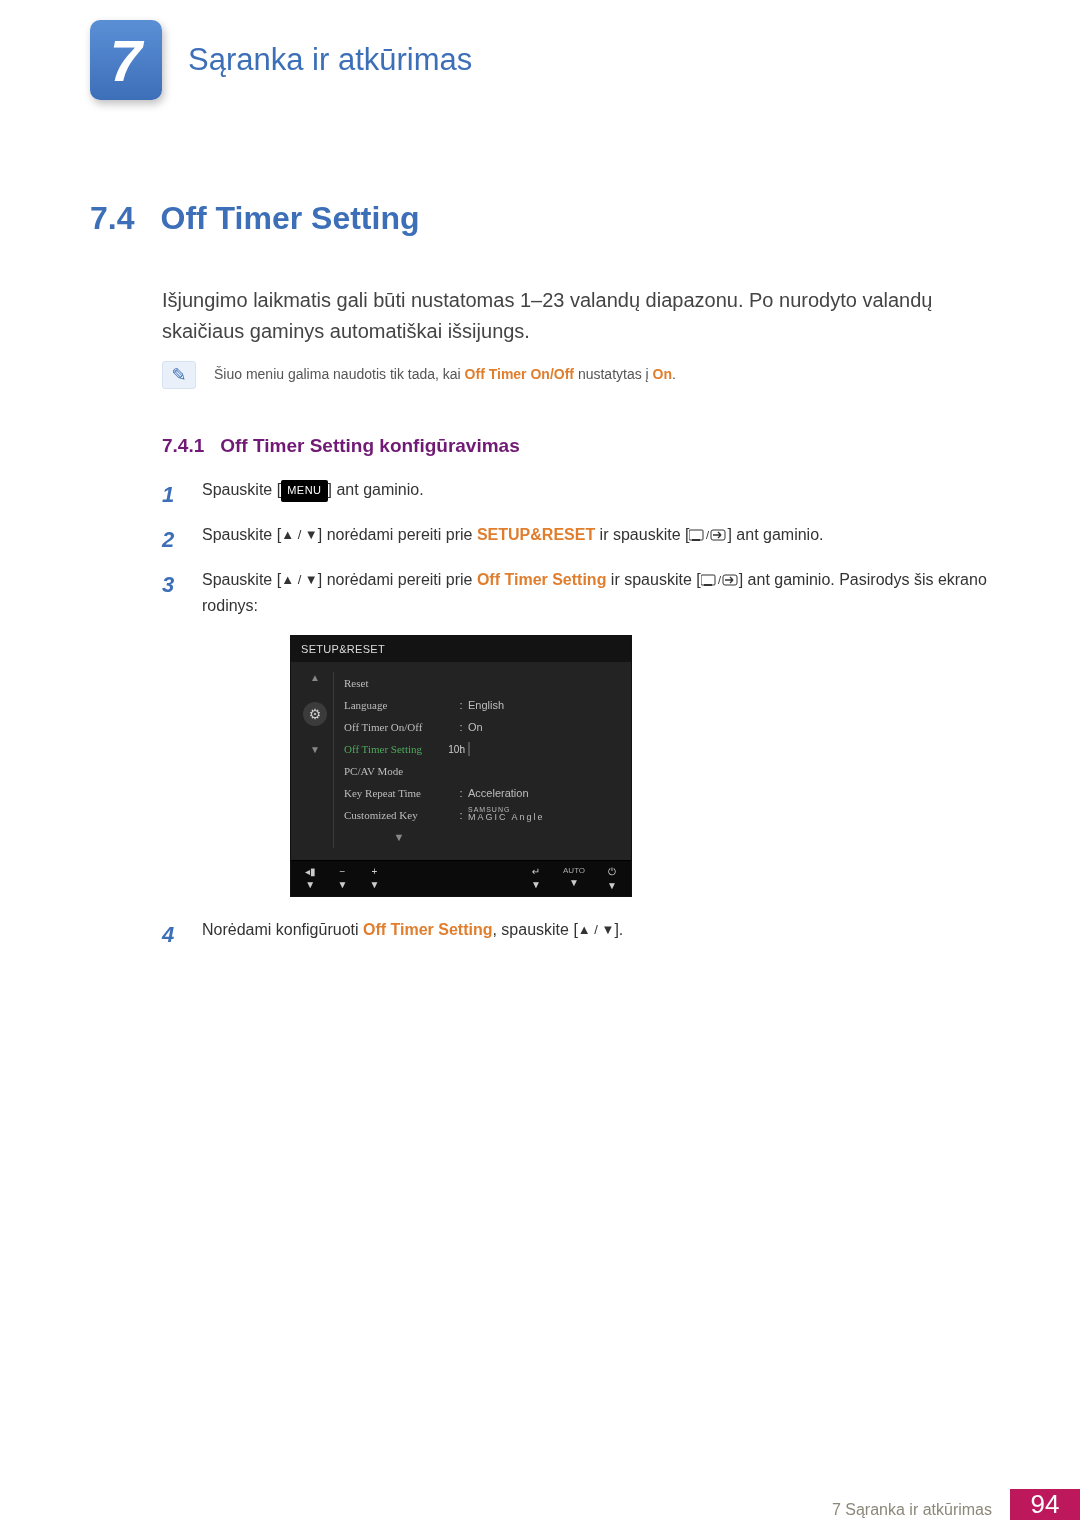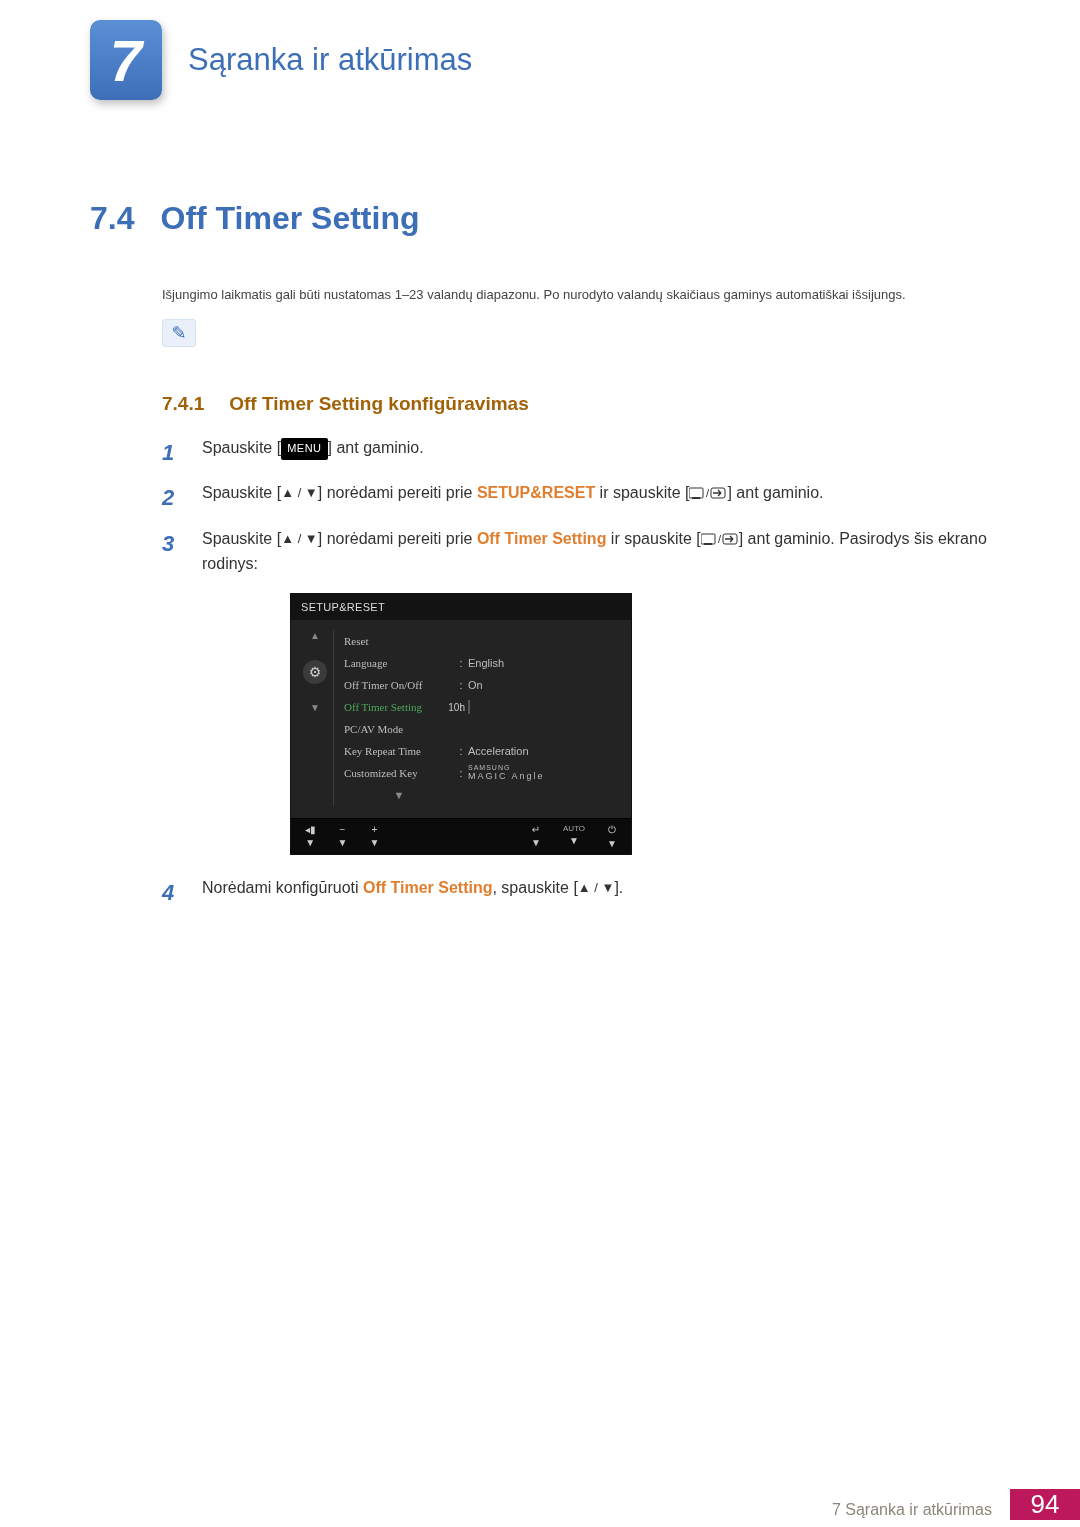--- a/index.html
+++ b/index.html
@@ -56,21 +56,21 @@
     color: #3d6fb8;
     font-weight: 700;
   }
   .sec-title {
     font-size: 32px;
     color: #3d6fb8;
     font-weight: 700;
   }
 
   .intro {
-    font-size: 13px;
+    font-size: 20px;
     line-height: 1.55;
     color: #444;
     margin: 48px 0 8px 72px;
   }
 
   .note-row {
     display: flex;
     align-items: flex-start;
     margin: 14px 0 0 72px;
     gap: 18px;
@@ -92,23 +92,23 @@
     font-size: 14px;
     color: #555;
     line-height: 1.4;
     padding-top: 4px;
   }
   .note-text .hl1 { color: #e07e2e; font-weight: 700; }
   .note-text .hl2 { color: #e07e2e; font-weight: 700; }
 
   .sub-row {
     display: flex;
-    gap: 25px;
+    gap: 16px;
     margin: 46px 0 0 72px;
-    color: #a16207;
+    color: #701a75;
     font-weight: 700;
     font-size: 19px;
   }
 
   ol.steps {
     list-style: none;
     margin: 20px 0 0 72px;
     padding: 0;
   }
   ol.steps li {
@@ -230,20 +230,23 @@
 
   <div class="sec-row">
     <div class="sec-num">7.4</div>
     <div class="sec-title">Off Timer Setting</div>
   </div>
 
   <p class="intro">Išjungimo laikmatis gali būti nustatomas 1–23 valandų diapazonu. Po nurodyto valandų skaičiaus gaminys automatiškai išsijungs.</p>
 
   <div class="note-row">
     <div class="note-icon">✎</div>
+    <div class="note-text">
+      <span>Šiuo meniu galima naudotis tik tada, kai </span><span class="hl1">Off Timer On/Off</span><span> nustatytas į </span><span class="hl2">On</span><span>.</span>
+    </div>
   </div>
 
   <div class="sub-row">
     <div>7.4.1</div>
     <div>Off Timer Setting konfigūravimas</div>
   </div>
 
   <ol class="steps">
     <li>
       <span class="step-num">1</span>

